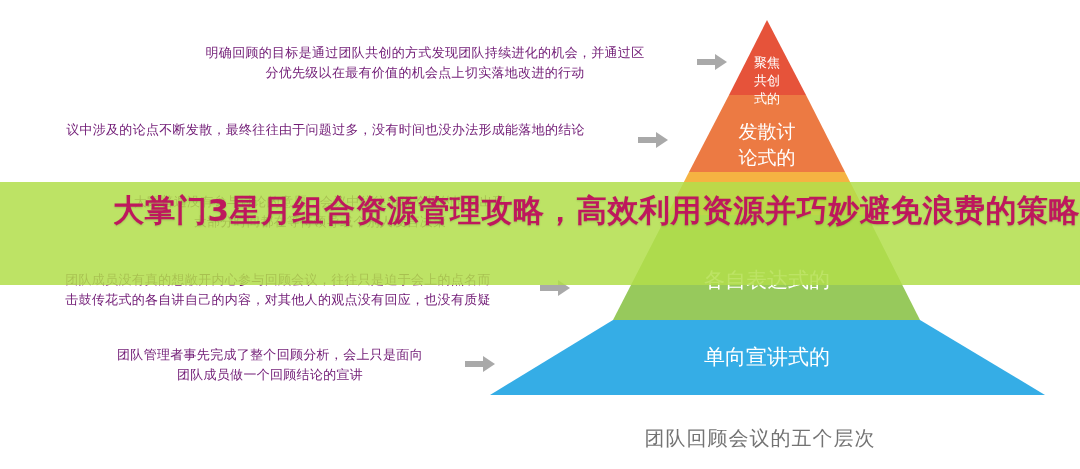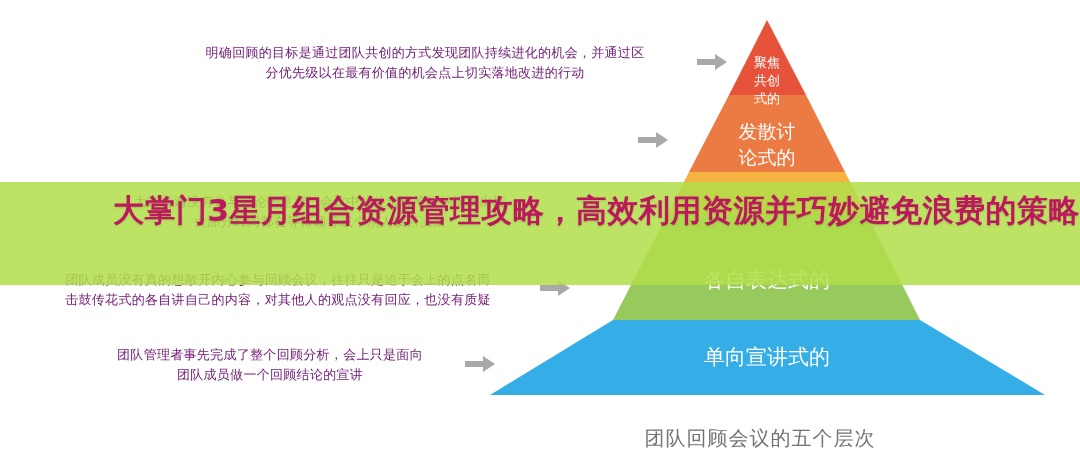--- a/index.html
+++ b/index.html
@@ -59,20 +59,21 @@
 </div>
 <div class="tier-label" style="left:767px; top:343px; font-size:21px; line-height:28px;text-align:right;">
   <div>单向宣讲式的</div>
 </div>
 
 <div class="desc" style="left:160px; top:43px; width:530px;">
   <div>明确回顾的目标是通过团队共创的方式发现团队持续进化的机会，并通过区</div>
   <div>分优先级以在最有价值的机会点上切实落地改进的行动</div>
 </div>
 <div class="desc" style="left:18px; top:120px; width:615px;">
+  <div>议中涉及的论点不断发散，最终往往由于问题过多，没有时间也没办法形成能落地的结论</div>
 </div>
 <div class="desc" style="left:60px; top:192px; width:520px;">
   <div>大家普遍没有参与讨论的意愿，会议中往往出现冷场的情况出现</div>
   <div>大部分时间都在等待领导或个别人发言决策</div>
 </div>
 <div class="desc" style="left:18px; top:270px; width:520px;">
   <div>团队成员没有真的想敞开内心参与回顾会议，往往只是迫于会上的点名而</div>
   <div>击鼓传花式的各自讲自己的内容，对其他人的观点没有回应，也没有质疑</div>
 </div>
 <div class="desc" style="left:85px; top:345px; width:370px;">

